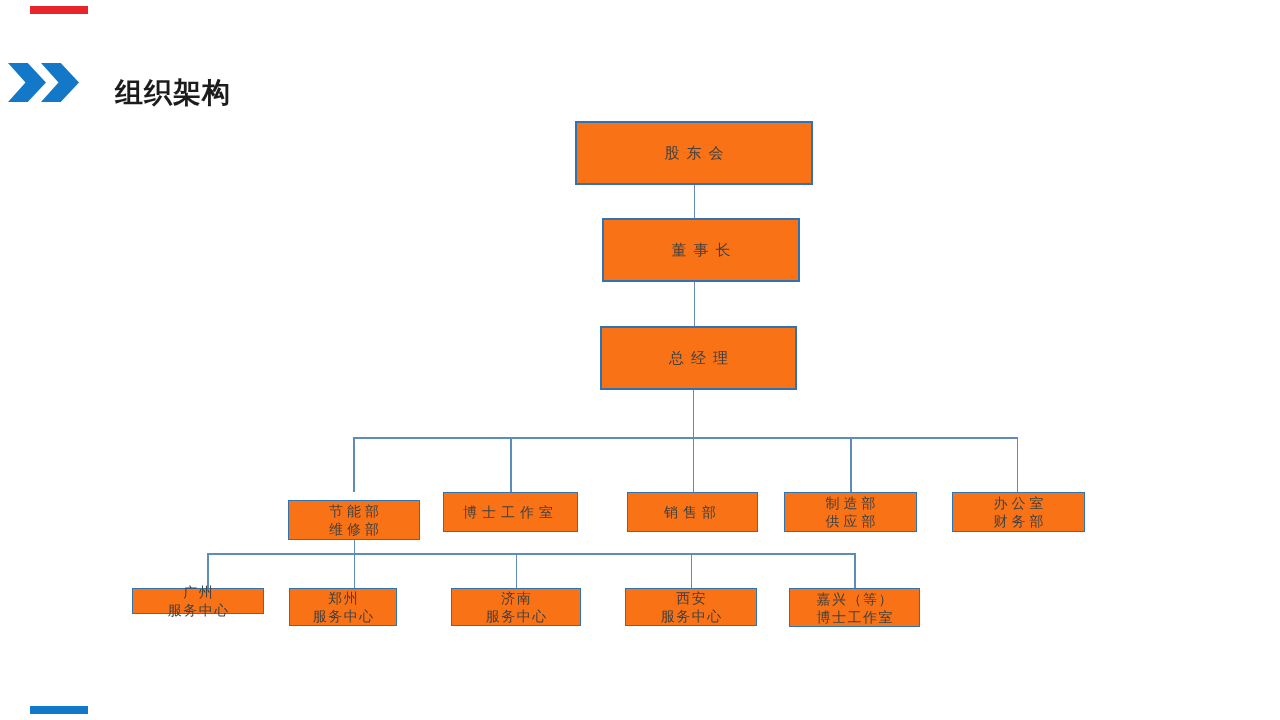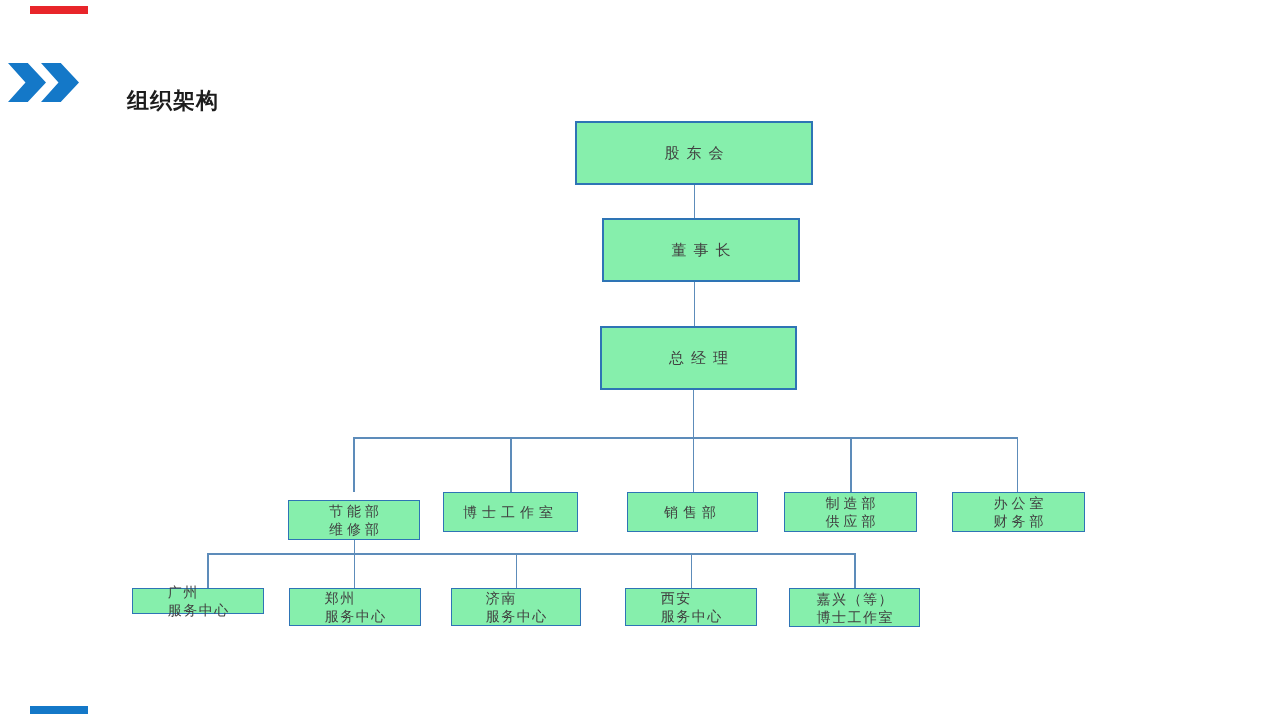--- a/index.html
+++ b/index.html
@@ -13,28 +13,28 @@
   .accent-bar.top{top:6px;background:#e8252a;}
   .accent-bar.bottom{top:706px;background:#1478c8;}
   
   .chev{
     position:absolute;top:63px;width:38px;height:39px;background:#1478c8;
     clip-path:polygon(0% 0%,52% 0%,100% 50%,52% 100%,0% 100%,46% 50%);
   }
   .chev.c1{left:8px;}
   .chev.c2{left:41px;}
   .page-title{
-    position:absolute;left:111px;top:70px;margin:16px;
-    font-size:22px;font-weight:bold;letter-spacing:1px;color:#1c1c1c;
+    position:absolute;left:111px;top:70px;margin:4px;
+    font-size:28px;font-weight:bold;letter-spacing:1px;color:#1c1c1c;
   }
   
   .node{
-    position:absolute;box-sizing:border-box;background:#86efac;
+    position:absolute;box-sizing:border-box;background:#f97316;
     border:1.5px solid #2e74b5;
-    display:flex;align-items:center;justify-content:center;
+    display:flex;align-items:center;justify-content:center;text-align:center;
     color:#404040;white-space:pre-line;z-index:2;
   }
   .node.big{border-width:2px;font-size:15px;letter-spacing:7px;padding-left:7px;}
   .node.dept{font-size:14px;line-height:18px;letter-spacing:4px;padding-left:4px;}
   .node.dept.one{letter-spacing:5px;padding-left:0;}
   .node.center{font-size:14px;line-height:18px;letter-spacing:1.5px;padding-left:1.5px;}
   
   .vl,.hl{position:absolute;background:#5d8cba;z-index:1;}
   .vl{width:1.5px;}
   .hl{height:1.5px;}
@@ -72,20 +72,20 @@
 维修部</div>
 <div class="node dept one" style="left:443px;top:492px;width:135px;height:40px;">博士工作室</div>
 <div class="node dept one" style="left:627px;top:492px;width:131px;height:40px;">销售部</div>
 <div class="node dept" style="left:784px;top:492px;width:133px;height:40px;">制造部
 供应部</div>
 <div class="node dept" style="left:952px;top:492px;width:133px;height:40px;">办公室
 财务部</div>
 
 <div class="node center" style="left:132px;top:588px;width:132px;height:26px;">广州
 服务中心</div>
-<div class="node center" style="left:289px;top:588px;width:132px;height:38px;">郑州
+<div class="node center" style="left:289px;top:588px;width:108px;height:38px;">郑州
 服务中心</div>
 <div class="node center" style="left:451px;top:588px;width:130px;height:38px;">济南
 服务中心</div>
 <div class="node center" style="left:625px;top:588px;width:132px;height:38px;">西安
 服务中心</div>
 <div class="node center" style="left:789px;top:588px;width:131px;height:39px;">嘉兴（等）
 博士工作室</div>
 
 </body></html>

